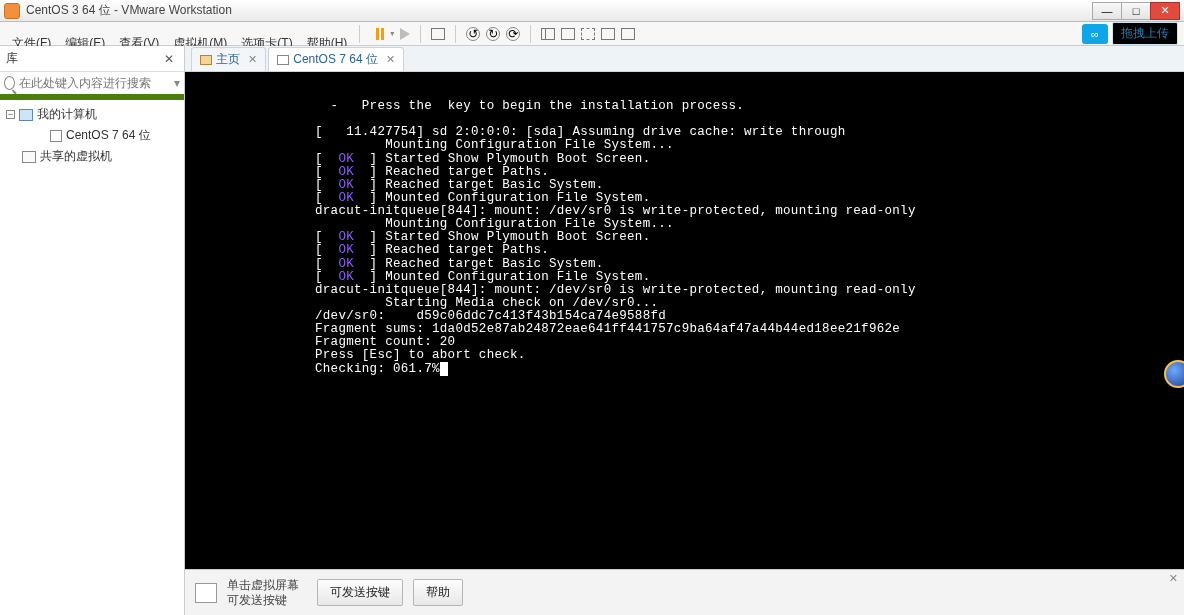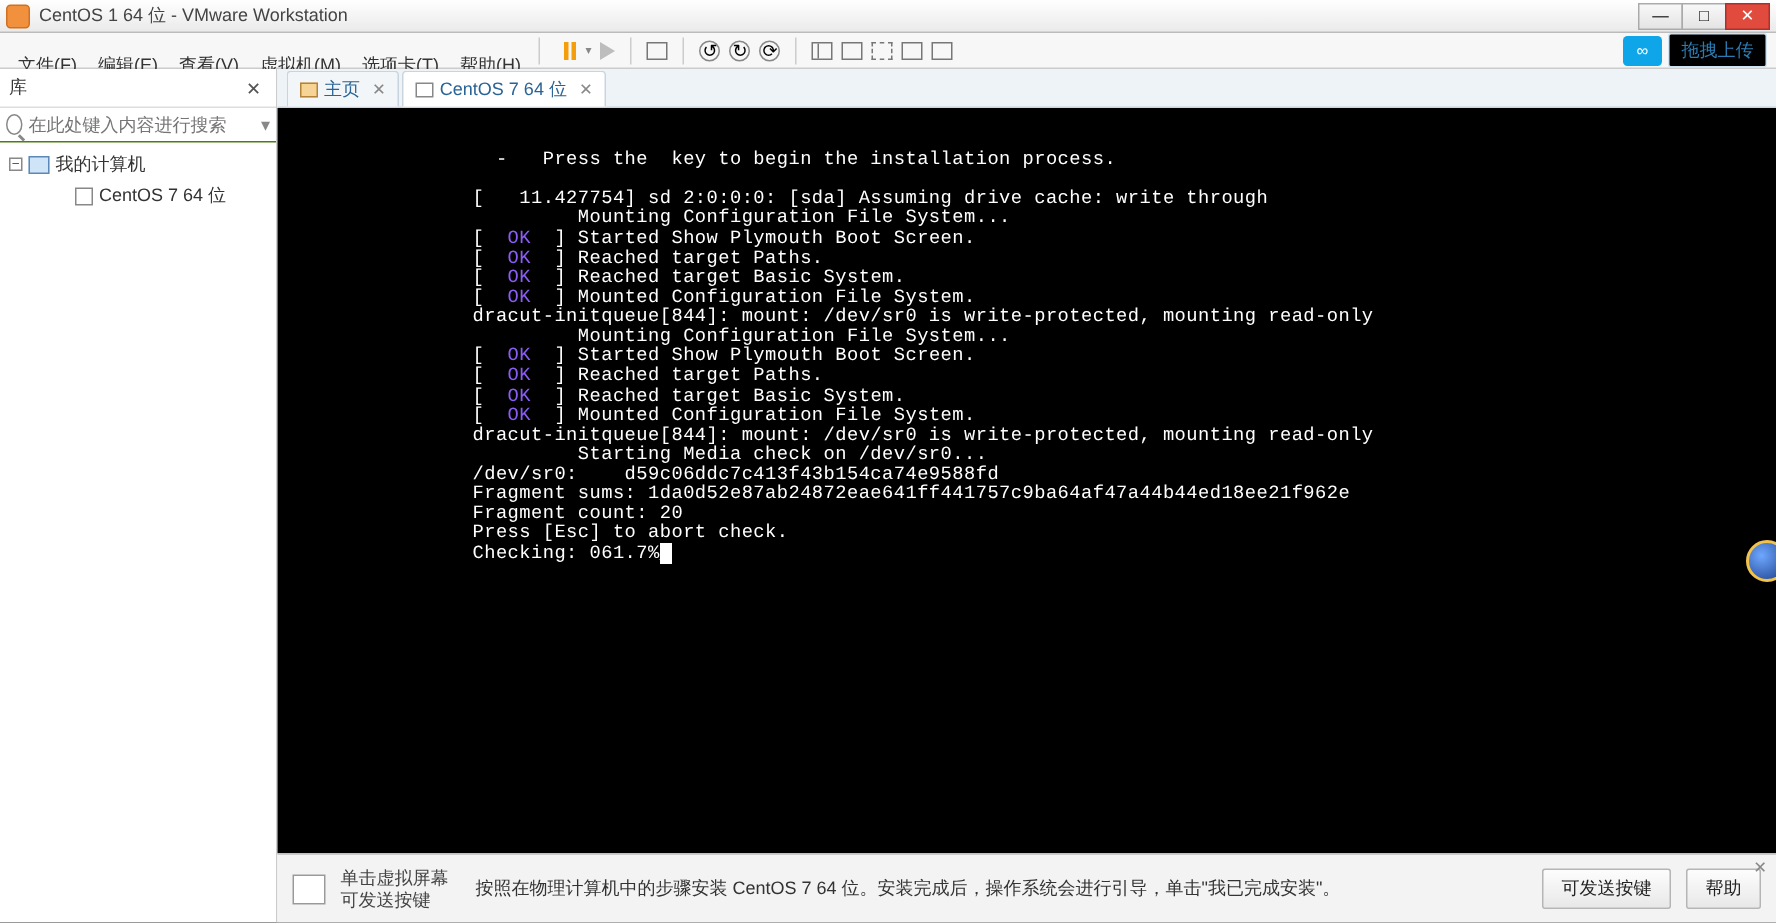--- a/index.html
+++ b/index.html
@@ -25,21 +25,21 @@
 .rect-split::after{content:"";position:absolute;left:3px;top:0;bottom:0;width:1px;background:#777;}
 .right-upload{ margin-left:auto; display:flex; align-items:center; gap:4px;}
 .cloud-btn{ width:26px;height:20px; background:#0ea5e9; border-radius:3px; display:flex;align-items:center;justify-content:center; color:#fff; font-size:11px;}
 .upload-label{ background:#000000; border:1px solid #cfe4f3; color:#2b7cb3; padding:2px 8px; border-radius:2px;}
 
 .body-row { display:flex; height: calc(615px - 22px - 24px); }
 .sidebar { width:185px; border-right:1px solid #ccc; background:#fff; display:flex; flex-direction:column;}
 .side-head { display:flex; align-items:center; padding:4px 6px; border-bottom:1px solid #ddd;}
 .side-head .t { flex:1; font-weight:normal; color:#333;}
 .side-head .x { color:#555; padding:0 4px;}
-.search-row { padding:4px; border-bottom:1px solid #4d7c0f; display:flex; align-items:center;}
+.search-row { padding:4px; border-bottom:6px solid #4d7c0f; display:flex; align-items:center;}
 .search-icn { width:14px;height:14px;border:1.5px solid #888;border-radius:50%;position:relative;margin-right:4px;}
 .search-icn::after{content:"";position:absolute;right:-3px;bottom:-3px;width:5px;height:1.5px;background:#888;transform:rotate(45deg);}
 .search-inp { flex:1; border:none; outline:none; font-size:12px; color:#666;}
 .tree { padding:4px 2px; }
 .tree-row { display:flex; align-items:center; padding:2px 0 2px 4px; gap:4px; color:#333;}
 .tree-row.lvl1{ padding-left:20px;}
 .tree-row.lvl2{ padding-left:48px;}
 .tw{width:9px;height:9px;border:1px solid #888;display:flex;align-items:center;justify-content:center;font-size:9px;line-height:1;color:#555;}
 .ic-pc{width:14px;height:12px;border:1px solid #5a89b8;background:#cfe4f6;}
 .ic-vm{width:12px;height:12px;border:1px solid #888;background:#fff;}
@@ -65,21 +65,21 @@
 .hint-main{ flex:1; color:#333; font-size:12px;}
 .btn { background:linear-gradient(#fdfdfd,#e8e8e8); border:1px solid #b5b5b5; border-radius:2px; padding:4px 12px; font-size:12px; color:#222;}
 .hint-close{ position:absolute; right:6px; top:2px; color:#888; font-size:11px;}
 .orb{position:absolute; right:-8px; top:360px; width:28px; height:28px; border-radius:50%; background:radial-gradient(circle at 35% 35%, #6ea8ff, #1c3d88); border:2px solid #f2c24b;}
 </style>
 </head>
 <body>
 
 <div class="titlebar">
   <span class="icon-app"></span>
-  <span class="title">CentOS 1 64 位 - VMware Workstation</span>
+  <span class="title">CentOS 3 64 位 - VMware Workstation</span>
   <div class="winbtns">
     <div class="winbtn">—</div>
     <div class="winbtn">□</div>
     <div class="winbtn close">✕</div>
   </div>
 </div>
 
 <div class="menubar">
   <span class="menuitem">文件(F)</span>
   <span class="menuitem">编辑(E)</span>
@@ -128,20 +128,24 @@
     <div class="tree">
       <div class="tree-row">
         <span class="tw">−</span>
         <span class="ic-pc"></span>
         <span>我的计算机</span>
       </div>
       <div class="tree-row lvl2">
         <span class="ic-vm"></span>
         <span>CentOS 7 64 位</span>
       </div>
+      <div class="tree-row lvl1">
+        <span class="ic-share"></span>
+        <span>共享的虚拟机</span>
+      </div>
     </div>
   </div>
 
   <div class="main">
     <div class="tabstrip">
       <div class="tab inactive">
         <span class="tab-home-ic"></span>
         <span>主页</span>
         <span class="x">✕</span>
       </div>
@@ -177,20 +181,19 @@
 </div>
     </div>
 
     <div class="hintbar">
       <span class="hint-close">✕</span>
       <span class="hint-ic"></span>
       <div class="hint-txt-small">
         <div>单击虚拟屏幕</div>
         <div>可发送按键</div>
       </div>
-      <div class="hint-main">按照在物理计算机中的步骤安装 CentOS 7 64 位。安装完成后，操作系统会进行引导，单击"我已完成安装"。</div>
       <button class="btn">可发送按键</button>
       <button class="btn">帮助</button>
     </div>
   </div>
 </div>
 
 <div class="orb"></div>
 
 </body></html>

